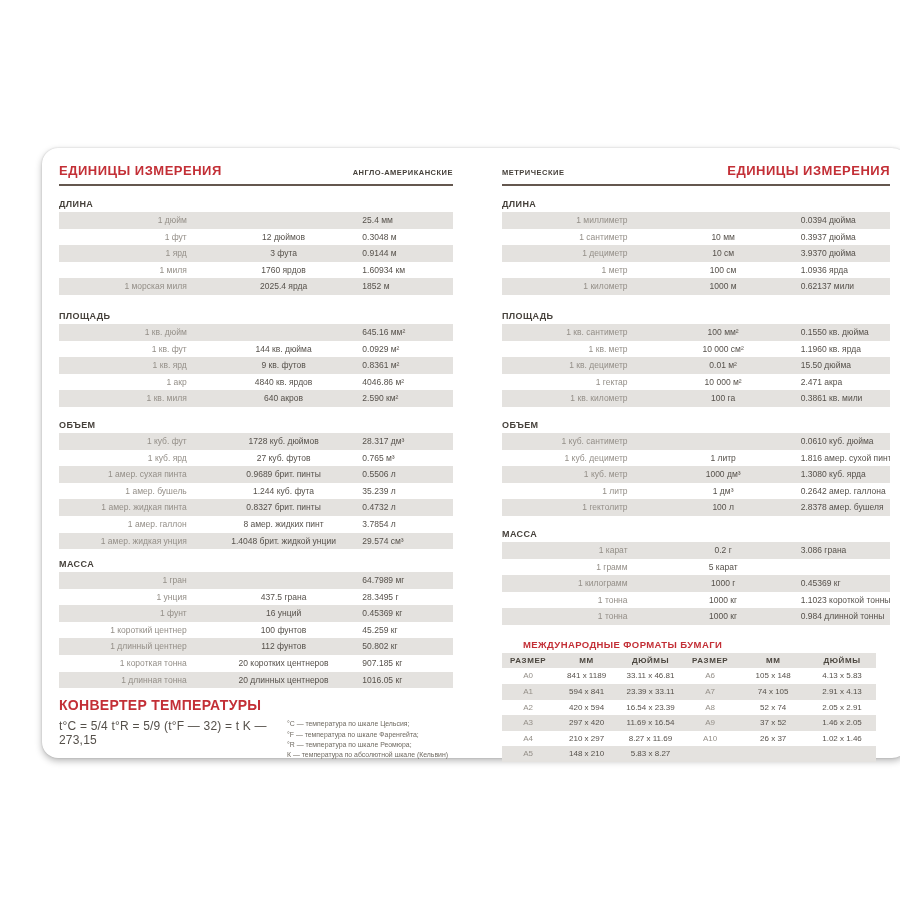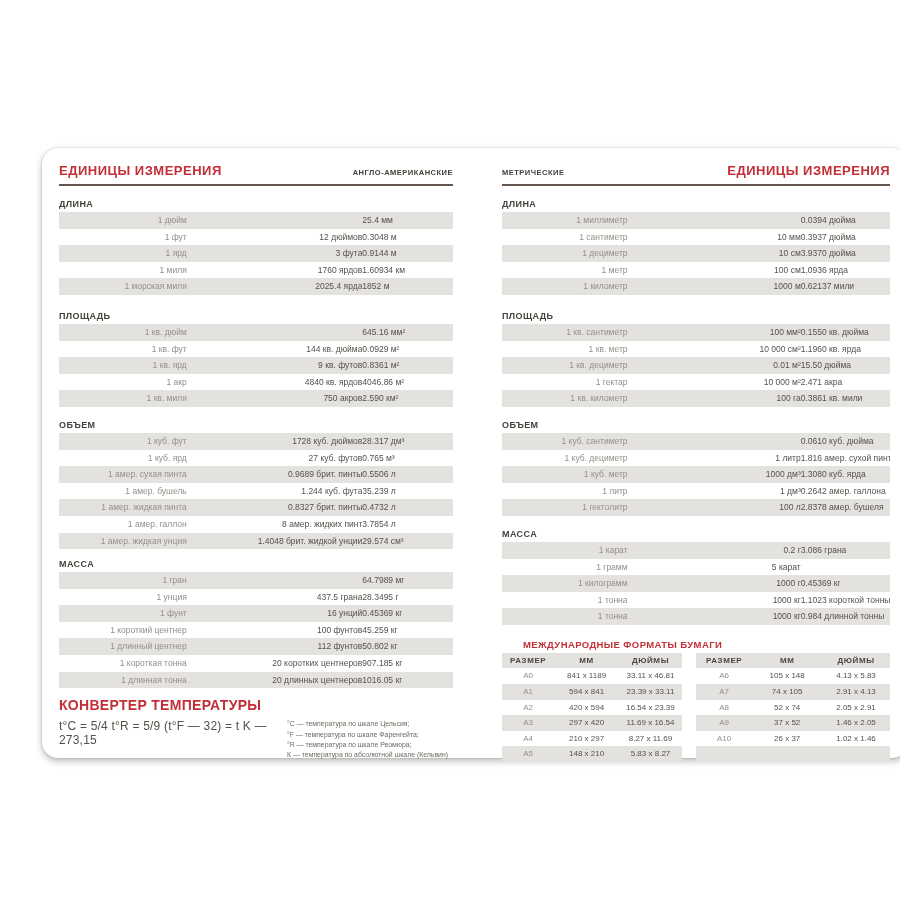--- a/index.html
+++ b/index.html
@@ -25,32 +25,32 @@
   .section-heading { font-size:9px; font-weight:bold; color:#46413b; letter-spacing:0.4px; height:11px; margin-bottom:2px; }
   .sec { margin-top:13px; }
   .sec.gap-lg { margin-top:16px; }
   .sec.gap-sm { margin-top:10px; }
 
   .trow { display:grid; }
   .utable .trow { grid-template-columns:37% 40% 23%; height:16.6px; line-height:16.6px; }
   .utable .trow:nth-child(odd) { background:var(--rowgray); }
   .tc { font-size:8.5px; white-space:nowrap; overflow:hidden; }
   .utable .tc0 { text-align:right; padding-right:18px; color:#948f88; }
-  .utable .tc1 { text-align:right; color:#56514b; }
+  .utable .tc1 { text-align:center; color:#56514b; }
   .utable .tc2 { text-align:left; color:#56514b; }
 
   .temp { margin-top:9px; }
   .temp-heading { font-size:14px; font-weight:bold; color:var(--accent); letter-spacing:0.3px; }
   .temp-body { display:flex; margin-top:6px; }
   .temp-formula { width:228px; font-size:12px; color:#55504a; letter-spacing:0.2px; }
   .temp-notes { flex:1; font-size:6.9px; line-height:10.3px; color:#6e6960; }
 
   .paper { margin-top:14px; }
   .paper-heading { font-size:9.5px; font-weight:bold; color:var(--accent); letter-spacing:0.4px; height:11px; margin-bottom:3px;padding-left:21px; }
-  .paper-tables { display:flex; gap:14px; }
+  .paper-tables { display:flex; }
   .ptable-l { width:180px; }
   .ptable-r { width:194px; }
   .ptable .trow { grid-template-columns:29% 36% 35%; height:15.6px; line-height:15.6px; }
   .ptable .trow:nth-child(odd) { background:var(--rowgray); }
   .ptable .tc { text-align:center; font-size:8px; color:#56514b; }
   .ptable .tc0 { color:#948f88; }
   .ptable .phead .tc { color:#4b463f; font-weight:bold; letter-spacing:0.6px; font-size:8px; }
 </style>
 </head>
 <body>
@@ -114,21 +114,21 @@
               <div class="tc tc1">9 кв. футов</div>
               <div class="tc tc2">0.8361 м²</div>
             </div>
             <div class="trow">
               <div class="tc tc0">1 акр</div>
               <div class="tc tc1">4840 кв. ярдов</div>
               <div class="tc tc2">4046.86 м²</div>
             </div>
             <div class="trow">
               <div class="tc tc0">1 кв. миля</div>
-              <div class="tc tc1">750 акров</div>
+              <div class="tc tc1">640 акров</div>
               <div class="tc tc2">2.590 км²</div>
             </div>
           </div>
       </div>
 
       <div class="sec">
         <div class="section-heading">ОБЪЕМ</div>
         <div class="utable">
             <div class="trow">
               <div class="tc tc0">1 куб. фут</div>

